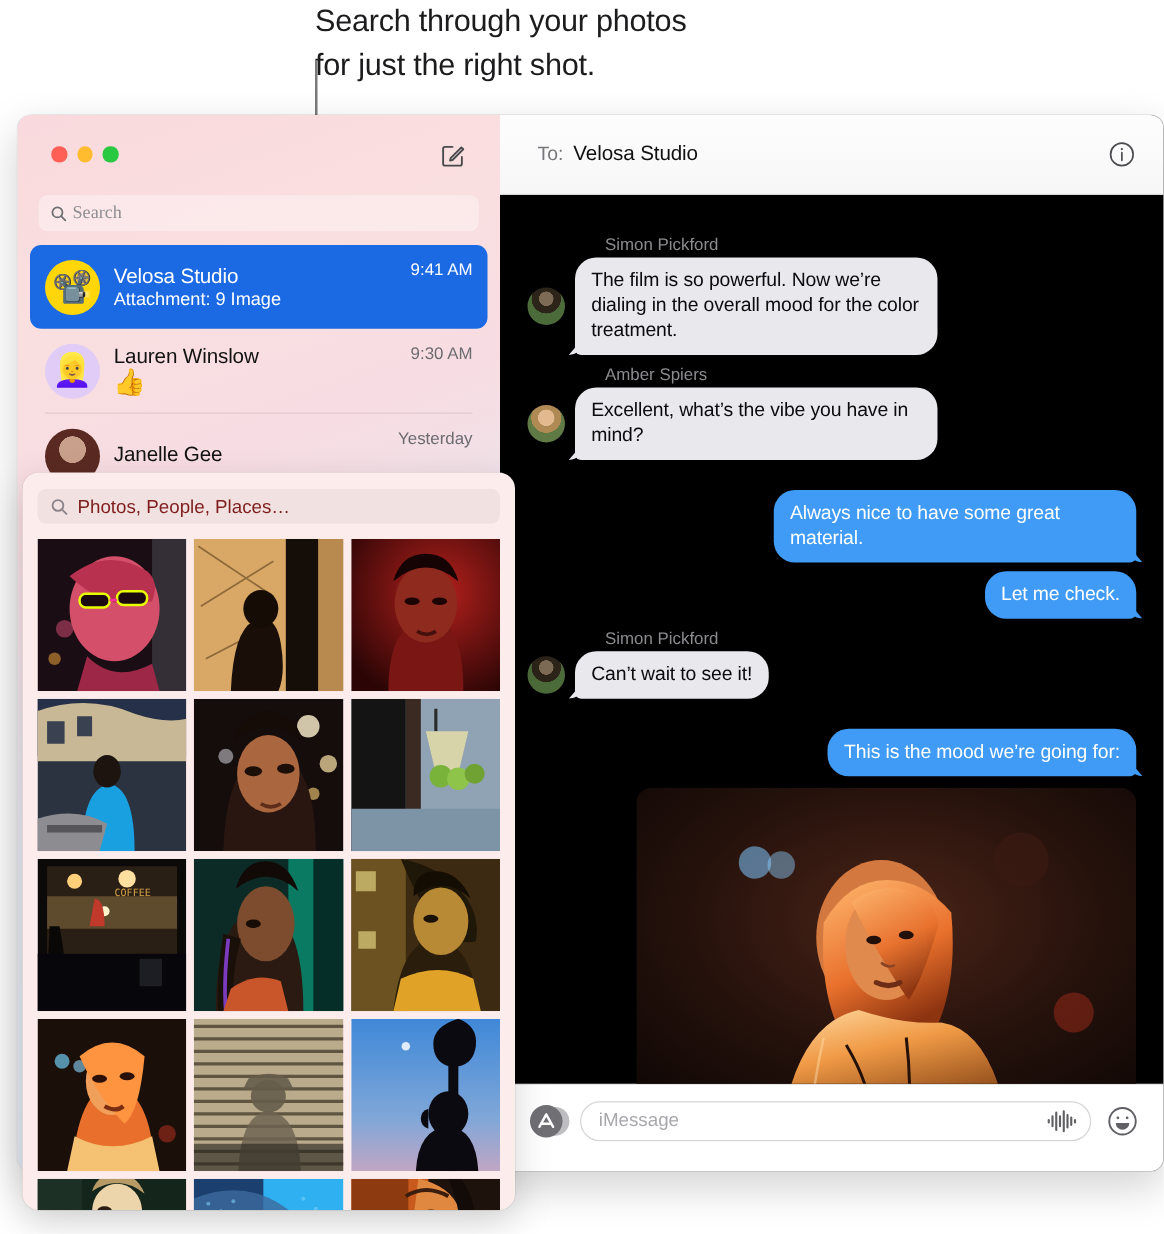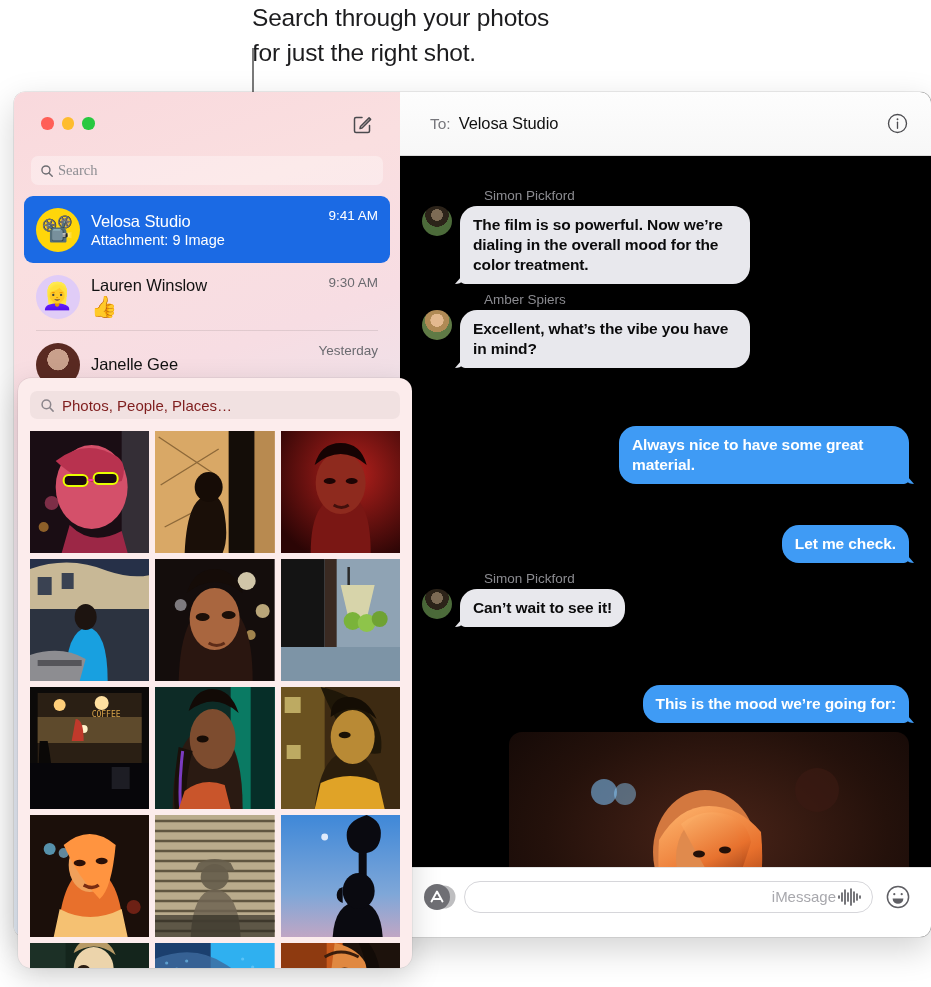--- a/index.html
+++ b/index.html
@@ -92,33 +92,33 @@
     border-bottom: 0.5px solid rgba(0,0,0,0.13);
   }
   .to-label { font-size: 15.5px; color: #77777c; margin-right: 8px; }
   .to-value { font-size: 16.5px; color: #111; letter-spacing: -0.1px; }
   .info-btn { margin-left: auto; width: 23px; height: 23px; cursor: pointer; }
 
   .thread { flex: 1; position: relative; padding: 24px 22px 6px 22px; overflow: hidden; }
 
   .msg-group { margin-bottom: 6px; }
   .sender { font-size: 13.5px; color: #8b8b90; margin: 8px 0 3px 62px; }
-  .row { display: flex; align-items: flex-start; gap: 8px; font-weight: bold; }
+  .row { display: flex; align-items: center; gap: 8px; }
   .row.out { justify-content: flex-end; }
   .bubble-avatar {
     width: 30px; height: 30px; border-radius: 50%; flex: 0 0 30px;
     overflow: hidden; margin-bottom: 1px;
   }
   .bubble {
     position: relative; max-width: 290px;
     padding: 9px 13px; border-radius: 17px;
     font-size: 15.5px; line-height: 20px; letter-spacing: -0.1px;
   }
   .bubble.in { background: #e8e8ed; color: #0b0b0c; border-bottom-left-radius: 5px; }
-  .bubble.out { background: #3f9bf5; color: #ffffff; border-bottom-right-radius: 5px; margin-top: 34px; }
+  .bubble.out { background: #3f9bf5; color: #ffffff; border-bottom-right-radius: 5px; }
   .bubble.in::after{
     content:""; position:absolute; left:-5px; bottom:0; width:12px; height:14px;
     background:#e8e8ed; border-bottom-right-radius:12px;
     clip-path: polygon(100% 0,100% 100%,0 100%);
   }
   .bubble.out::after{
     content:""; position:absolute; right:-5px; bottom:0; width:12px; height:14px;
     background:#3f9bf5; border-bottom-left-radius:12px;
     clip-path: polygon(0 0,100% 100%,0 100%);
   }
@@ -128,21 +128,20 @@
   .photo-att {
     width: 400px; height: 262px; border-radius: 13px; overflow: hidden;
     position: relative; box-shadow: 0 0 0 0.5px rgba(0,0,0,0.06);
   }
 
   
   .compose-bar {
     flex: 0 0 70px; display: flex; align-items: center; gap: 12px;
     padding: 0 20px 12px 22px; border-top: 0.5px solid rgba(0,0,0,0.10);
     background: #ffffff;
-    text-align: right;
   }
   .appstore-btn { width: 30px; height: 30px; position: relative; cursor: pointer; flex: 0 0 30px; }
   .imessage-field {
     flex: 1; height: 32px; border: 1px solid #d6d6da; border-radius: 16px;
     display: flex; align-items: center; padding: 0 10px 0 14px;
   }
   .imessage-field .ph { font-size: 15px; color: #a8a8ad; flex: 1; }
   .emoji-btn { width: 26px; height: 26px; cursor: pointer; flex: 0 0 26px; }
 
   

